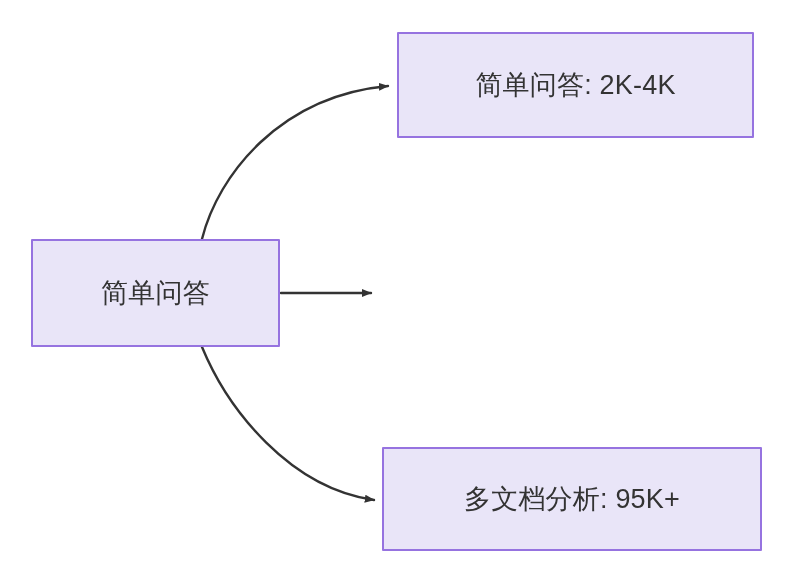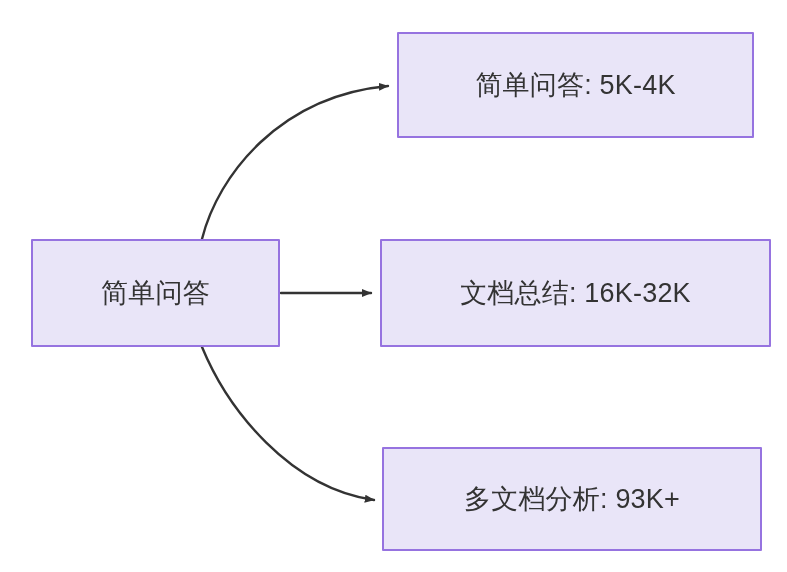--- a/index.html
+++ b/index.html
@@ -89,24 +89,21 @@
     <path d="M 281 293 L 371 293" fill="none" stroke="#333333" stroke-width="2.4" stroke-linecap="round" marker-end="url(#arrowhead)"></path>
 
     <path d="M 202 347 C 228 410 290 488 374 500" fill="none" stroke="#333333" stroke-width="2.4" stroke-linecap="round" marker-end="url(#arrowhead)"></path>
   </svg>
 
   <div class="node" id="node-source">
     <span class="node-label">简单问答</span>
   </div>
 
   <div class="node" id="node-simple-qa">
-    <span class="node-label">简单问答: 5K-4K</span>
+    <span class="node-label">简单问答: 2K-4K</span>
   </div>
 
-  <div class="node" id="node-doc-summary">
-    <span class="node-label">文档总结: 16K-32K</span>
-  </div>
 
   <div class="node" id="node-multi-doc">
-    <span class="node-label">多文档分析: 93K+</span>
+    <span class="node-label">多文档分析: 95K+</span>
   </div>
 
 </div>
 
 </body></html>

